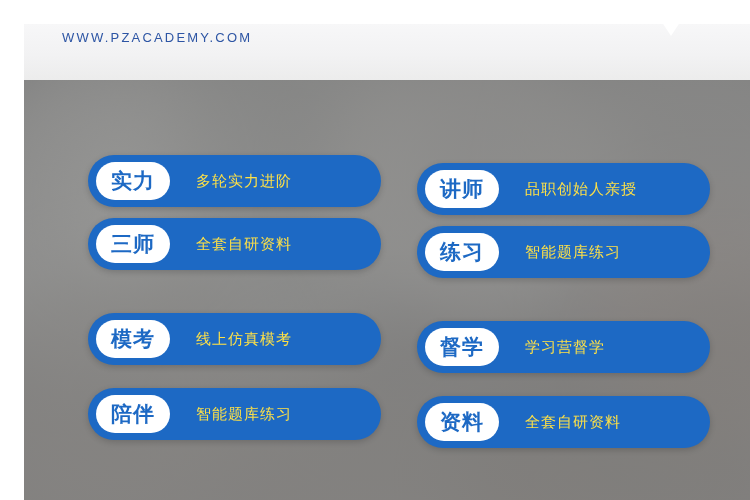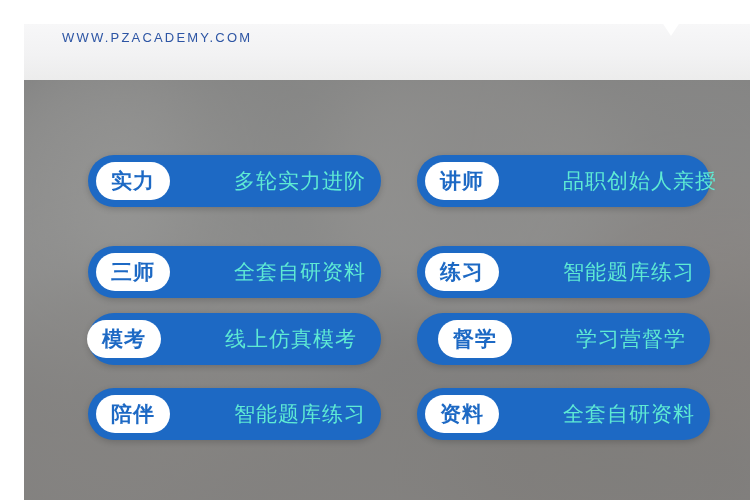--- a/index.html
+++ b/index.html
@@ -108,29 +108,28 @@
     position: absolute;
     width: 293px;
     height: 52px;
     border-radius: 26px;
     background: #1d69c4;
     display: flex;
     align-items: center;
     padding-left: 8px;
     box-shadow: 0 2px 6px rgba(0,0,0,.18);
     cursor: pointer;
-    gap: 38px;
   }
 
   .pill.col-left  { left: 64px; }
-  .pill.col-right { left: 393px; }
+  .pill.col-right { left: 393px; margin-top: 8px; }
 
   .pill.row-0 { top: 75px; }
-  .pill.row-1 { top: 166px; }
-  .pill.row-2 { top: 233px; justify-content: flex-end; }
+  .pill.row-1 { top: 138px; }
+  .pill.row-2 { top: 233px; }
   .pill.row-3 { top: 308px; }
 
   .pill-badge {
     flex: 0 0 auto;
     min-width: 74px;
     height: 38px;
     border-radius: 19px;
     background: #ffffff;
     color: #1d69c4;
     display: flex;
@@ -138,22 +137,22 @@
     justify-content: center;
     font-size: 21px;
     font-weight: 700;
     letter-spacing: 1px;
     padding: 0 9px;
     line-height: 1;
     font-family: "DejaVu Sans", "Liberation Sans", sans-serif;
   }
 
   .pill-text {
-    color: #5eead4;
-    font-size: 21px;
+    color: #fde047;
+    font-size: 15px;
     font-weight: 500;
     letter-spacing: 1px;
     margin-left: 14px;
     line-height: 1;
     white-space: nowrap;
     font-family: "DejaVu Sans", "Liberation Sans", sans-serif;
   }
 </style>
 </head>
 <body>

